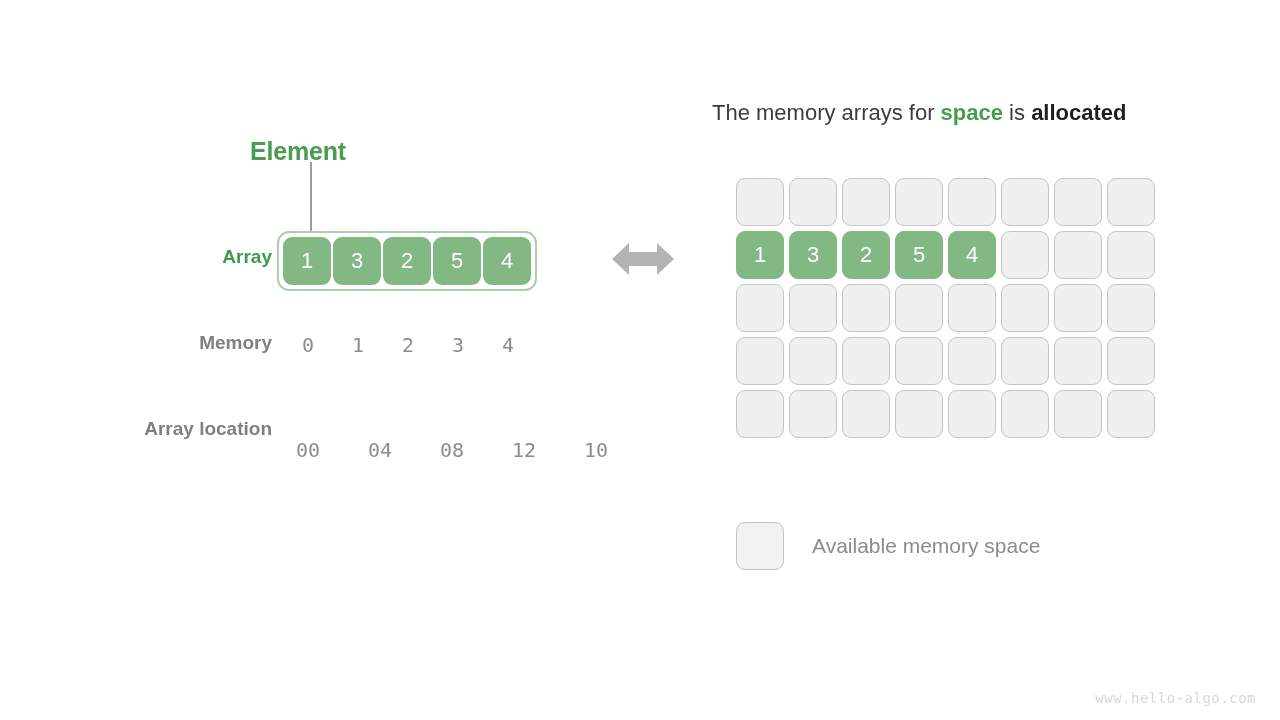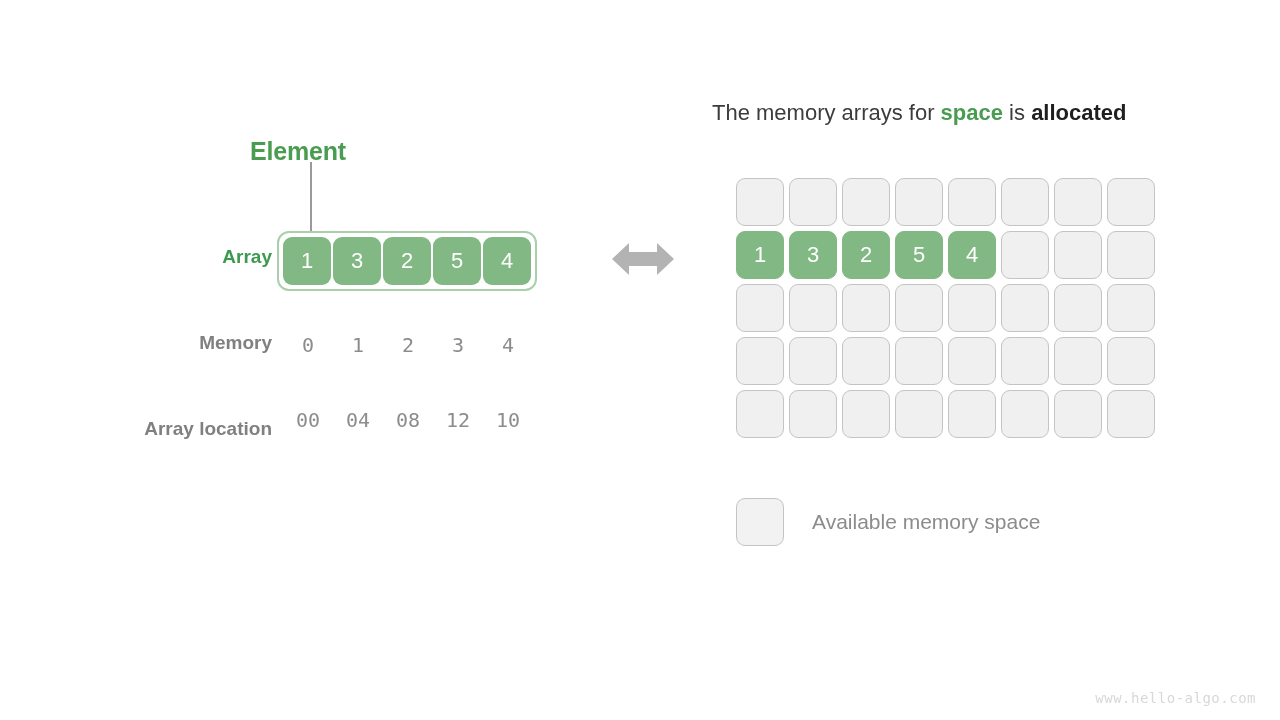--- a/index.html
+++ b/index.html
@@ -87,21 +87,21 @@
     left: 283px;
   }
   .num-row .num {
     width: 50px;
     text-align: center;
     font-family: "DejaVu Sans Mono", monospace;
     font-size: 20px;
     color: #8c8c8c;
   }
   #index-row  { top: 333px; }
-  #memory-row { top: 408px; }
+  #memory-row { top: 438px; gap: 22px; }
   #memory-row .num { font-size: 20px; }
 
   
   .double-arrow {
     position: absolute;
     left: 612px;
     top: 238px;
     width: 62px;
     height: 42px;
   }
@@ -144,21 +144,21 @@
   }
   .mem-cell.filled {
     background: #81b883;
     border-color: #81b883;
   }
 
   
   .legend {
     position: absolute;
     left: 736px;
-    top: 492px;
+    top: 516px;
   }
   .legend-row {
     display: flex;
     align-items: center;
     height: 60px;
   }
   .legend-swatch {
     width: 48px;
     height: 48px;
     border-radius: 9px;

